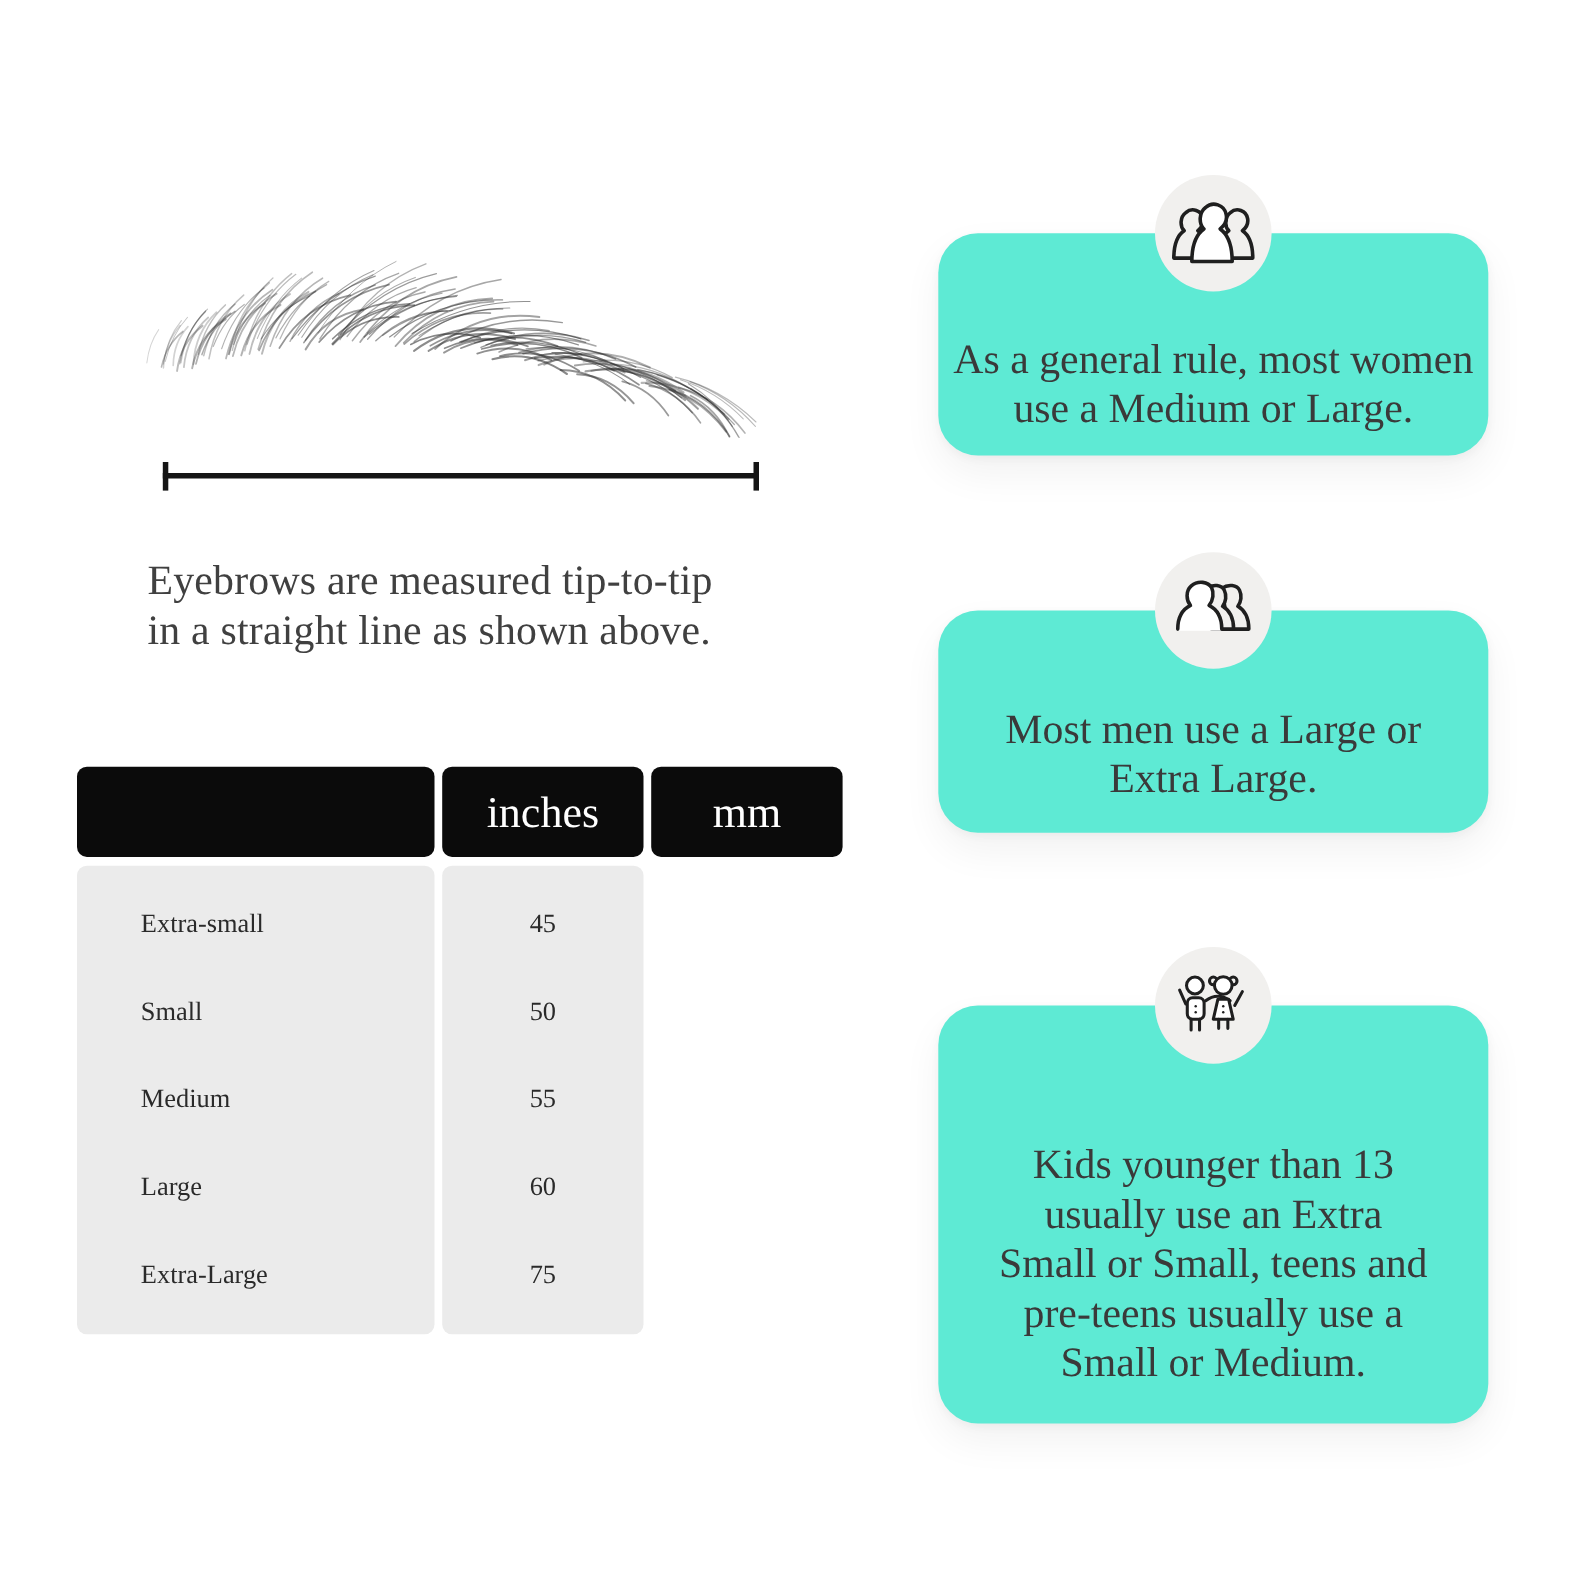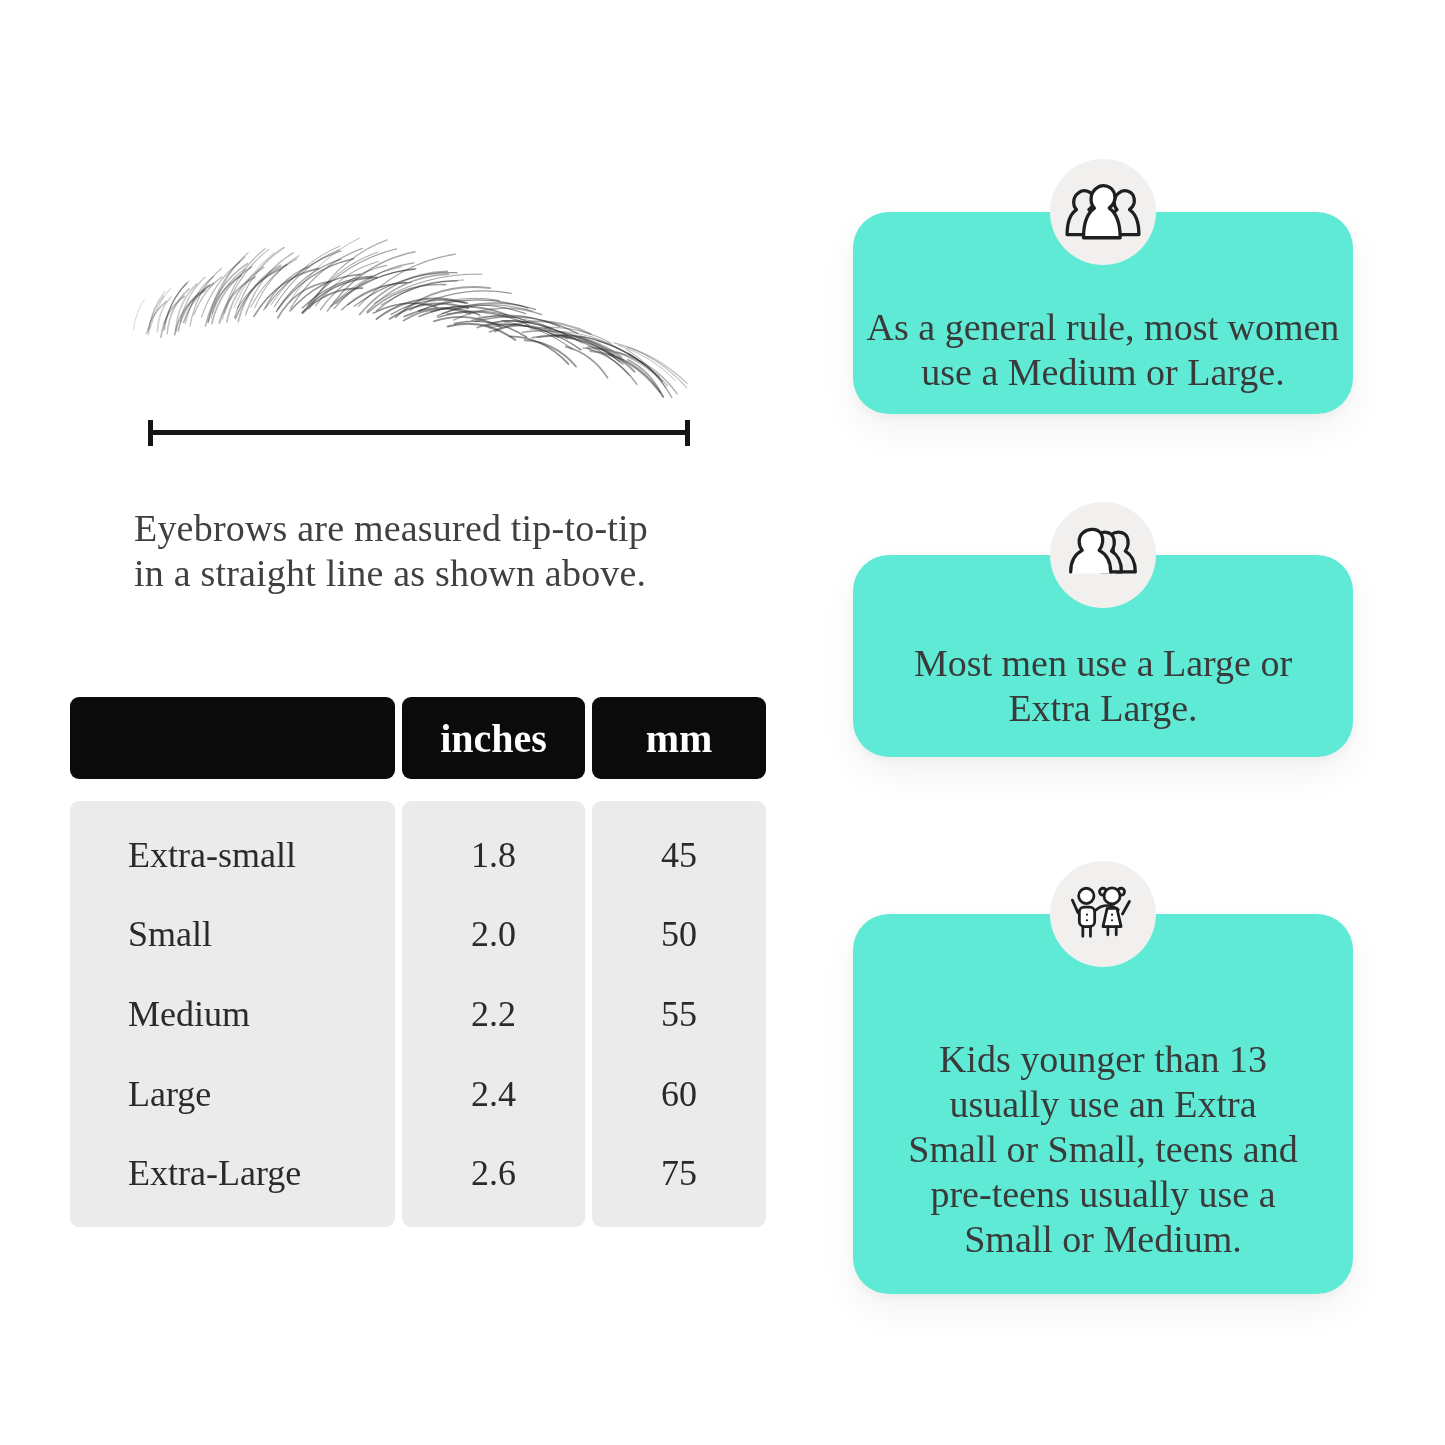--- a/index.html
+++ b/index.html
@@ -23,28 +23,28 @@
   .measure-line .tick.right { right:0; }
 
   .caption { position:absolute; left:134px; top:506px; font-size:38px; line-height:45px; color:#404040; letter-spacing:0.2px; }
 
   
   .size-table { position:absolute; left:70px; top:697px; width:697px; }
   .tbl-grid { display:grid; grid-template-columns:325px 183px 174px; column-gap:7px; }
   .hdr-cell {
     height:82px; background:#0b0b0b; border-radius:9px;
     display:flex; align-items:center; justify-content:center;
-    color:#ffffff; font-size:40px; margin-bottom:22px;font-weight:bold;
+    color:#ffffff; font-size:40px; margin-bottom:8px;
   }
   .body-col {
     height:426px; background:#ebebeb; border-radius:9px;
     display:flex; flex-direction:column; justify-content:space-around;
     padding:14px 0;
   }
-  .body-col .cell { font-size:36px; color:#2a2a2a; display:flex; align-items:center; }
+  .body-col .cell { font-size:24px; color:#2a2a2a; display:flex; align-items:center; }
   .body-col.labels .cell { padding-left:58px; justify-content:flex-start; }
   .body-col.vals   .cell { justify-content:center; }
 
   
   .card {
     position:absolute; left:853px; width:500px; background:#5eead4;
     border-radius:36px;
     box-shadow:0 16px 36px rgba(0,0,0,0.055), 0 3px 9px rgba(0,0,0,0.04);
     display:flex; flex-direction:column; justify-content:center;
   }
@@ -216,27 +216,20 @@
     <div class="hdr-cell">mm</div>
   </div>
   <div class="tbl-grid">
     <div class="body-col labels" id="col-label">
         <div class="cell">Extra-small</div>
         <div class="cell">Small</div>
         <div class="cell">Medium</div>
         <div class="cell">Large</div>
         <div class="cell">Extra-Large</div>
       </div>
-    <div class="body-col vals" id="col-inches">
-        <div class="cell">1.8</div>
-        <div class="cell">2.0</div>
-        <div class="cell">2.2</div>
-        <div class="cell">2.4</div>
-        <div class="cell">2.6</div>
-      </div>
     <div class="body-col vals" id="col-mm">
         <div class="cell">45</div>
         <div class="cell">50</div>
         <div class="cell">55</div>
         <div class="cell">60</div>
         <div class="cell">75</div>
       </div>
   </div>
 </div>
 

